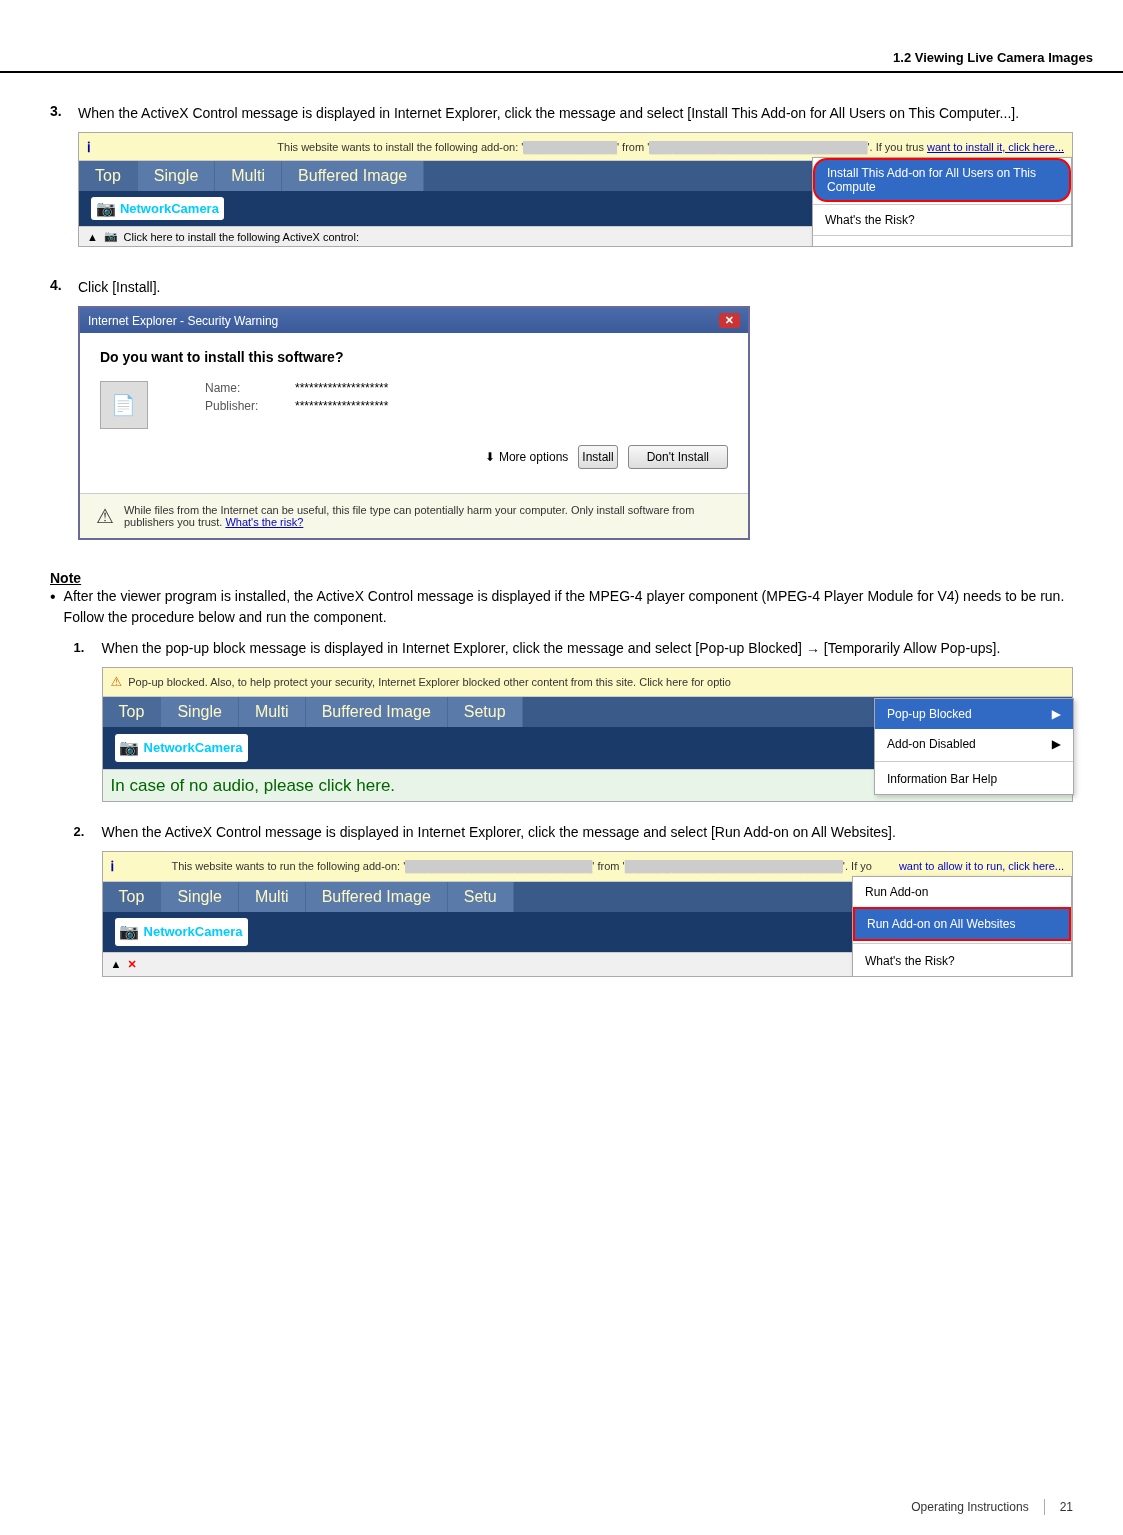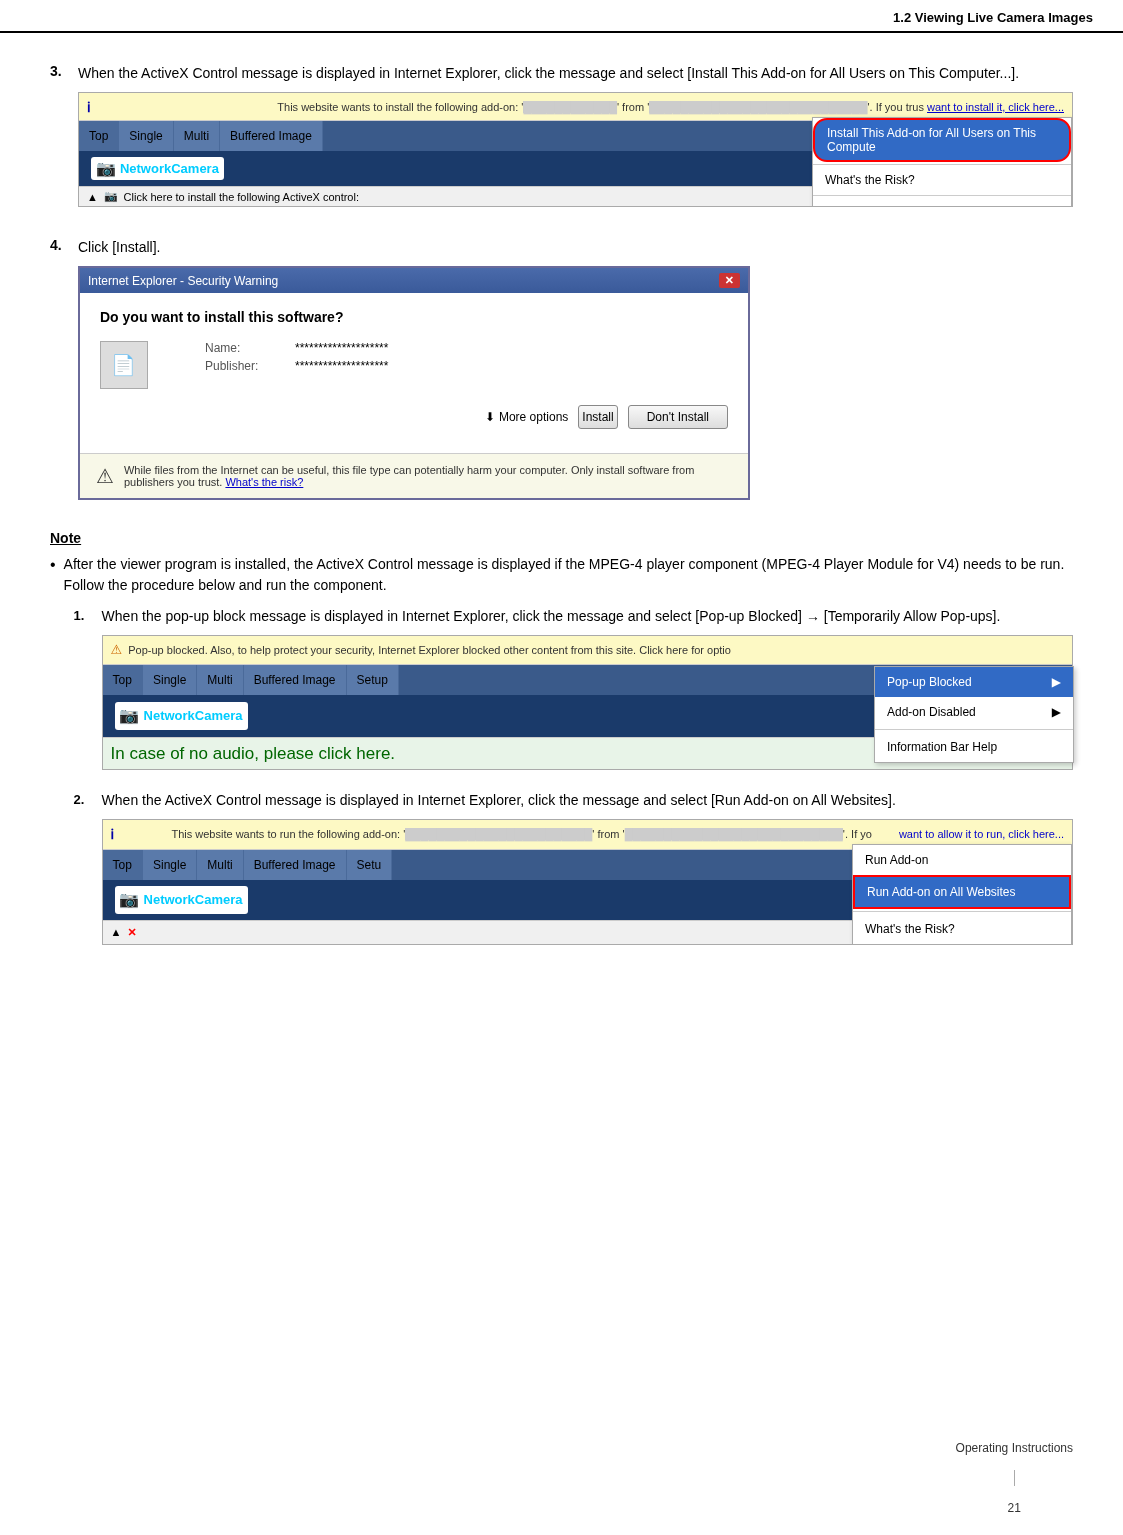--- a/index.html
+++ b/index.html
@@ -13,20 +13,21 @@
       position: relative;
     }
 
     .page-header {
       text-align: right;
       padding: 10px 30px 6px 30px;
       font-size: 13px;
       font-weight: bold;
       border-bottom: 2px solid #000;
       margin-bottom: 20px;
+      margin-top: 40px;
     }
 
     .page-content {
       padding: 10px 50px 60px 50px;
     }
 
     .step-block {
       display: flex;
       margin-bottom: 18px;
       align-items: flex-start;
@@ -85,24 +86,24 @@
     
     .browser-toolbar {
       background: #3a5a8a;
       display: flex;
       align-items: stretch;
       height: 30px;
     }
 
     .toolbar-btn {
       background: #5a7aaa;
-      color: #000000;
+      color: #fef9c3;
       border: none;
-      padding: 0 10px;
-      font-size: 12px;
+      padding: 0 16px;
+      font-size: 16px;
       cursor: pointer;
       border-right: 1px solid #4a6a9a;
       height: 100%;
     }
 
     .toolbar-btn:first-child {
       background: #4a6a9a;
     }
 
     
@@ -327,21 +328,20 @@
     
     .note-section {
       margin-top: 18px;
       margin-bottom: 18px;
     }
 
     .note-title {
       font-size: 14px;
       font-weight: bold;
       text-decoration: underline;
-      margin-bottom: 8px;
     }
 
     .note-bullet {
       display: flex;
       align-items: flex-start;
       gap: 8px;
       margin-bottom: 8px;
     }
 
     .note-bullet-dot {
@@ -380,21 +380,20 @@
     
     .page-footer {
       position: absolute;
       bottom: 20px;
       right: 50px;
       font-size: 12px;
       color: #333;
       display: flex;
       align-items: center;
       gap: 15px;
-      flex-direction: column;
     }
 
     .footer-divider {
       width: 1px;
       height: 16px;
       background: #aaa;
     }
 
     
     .popup-bar {

